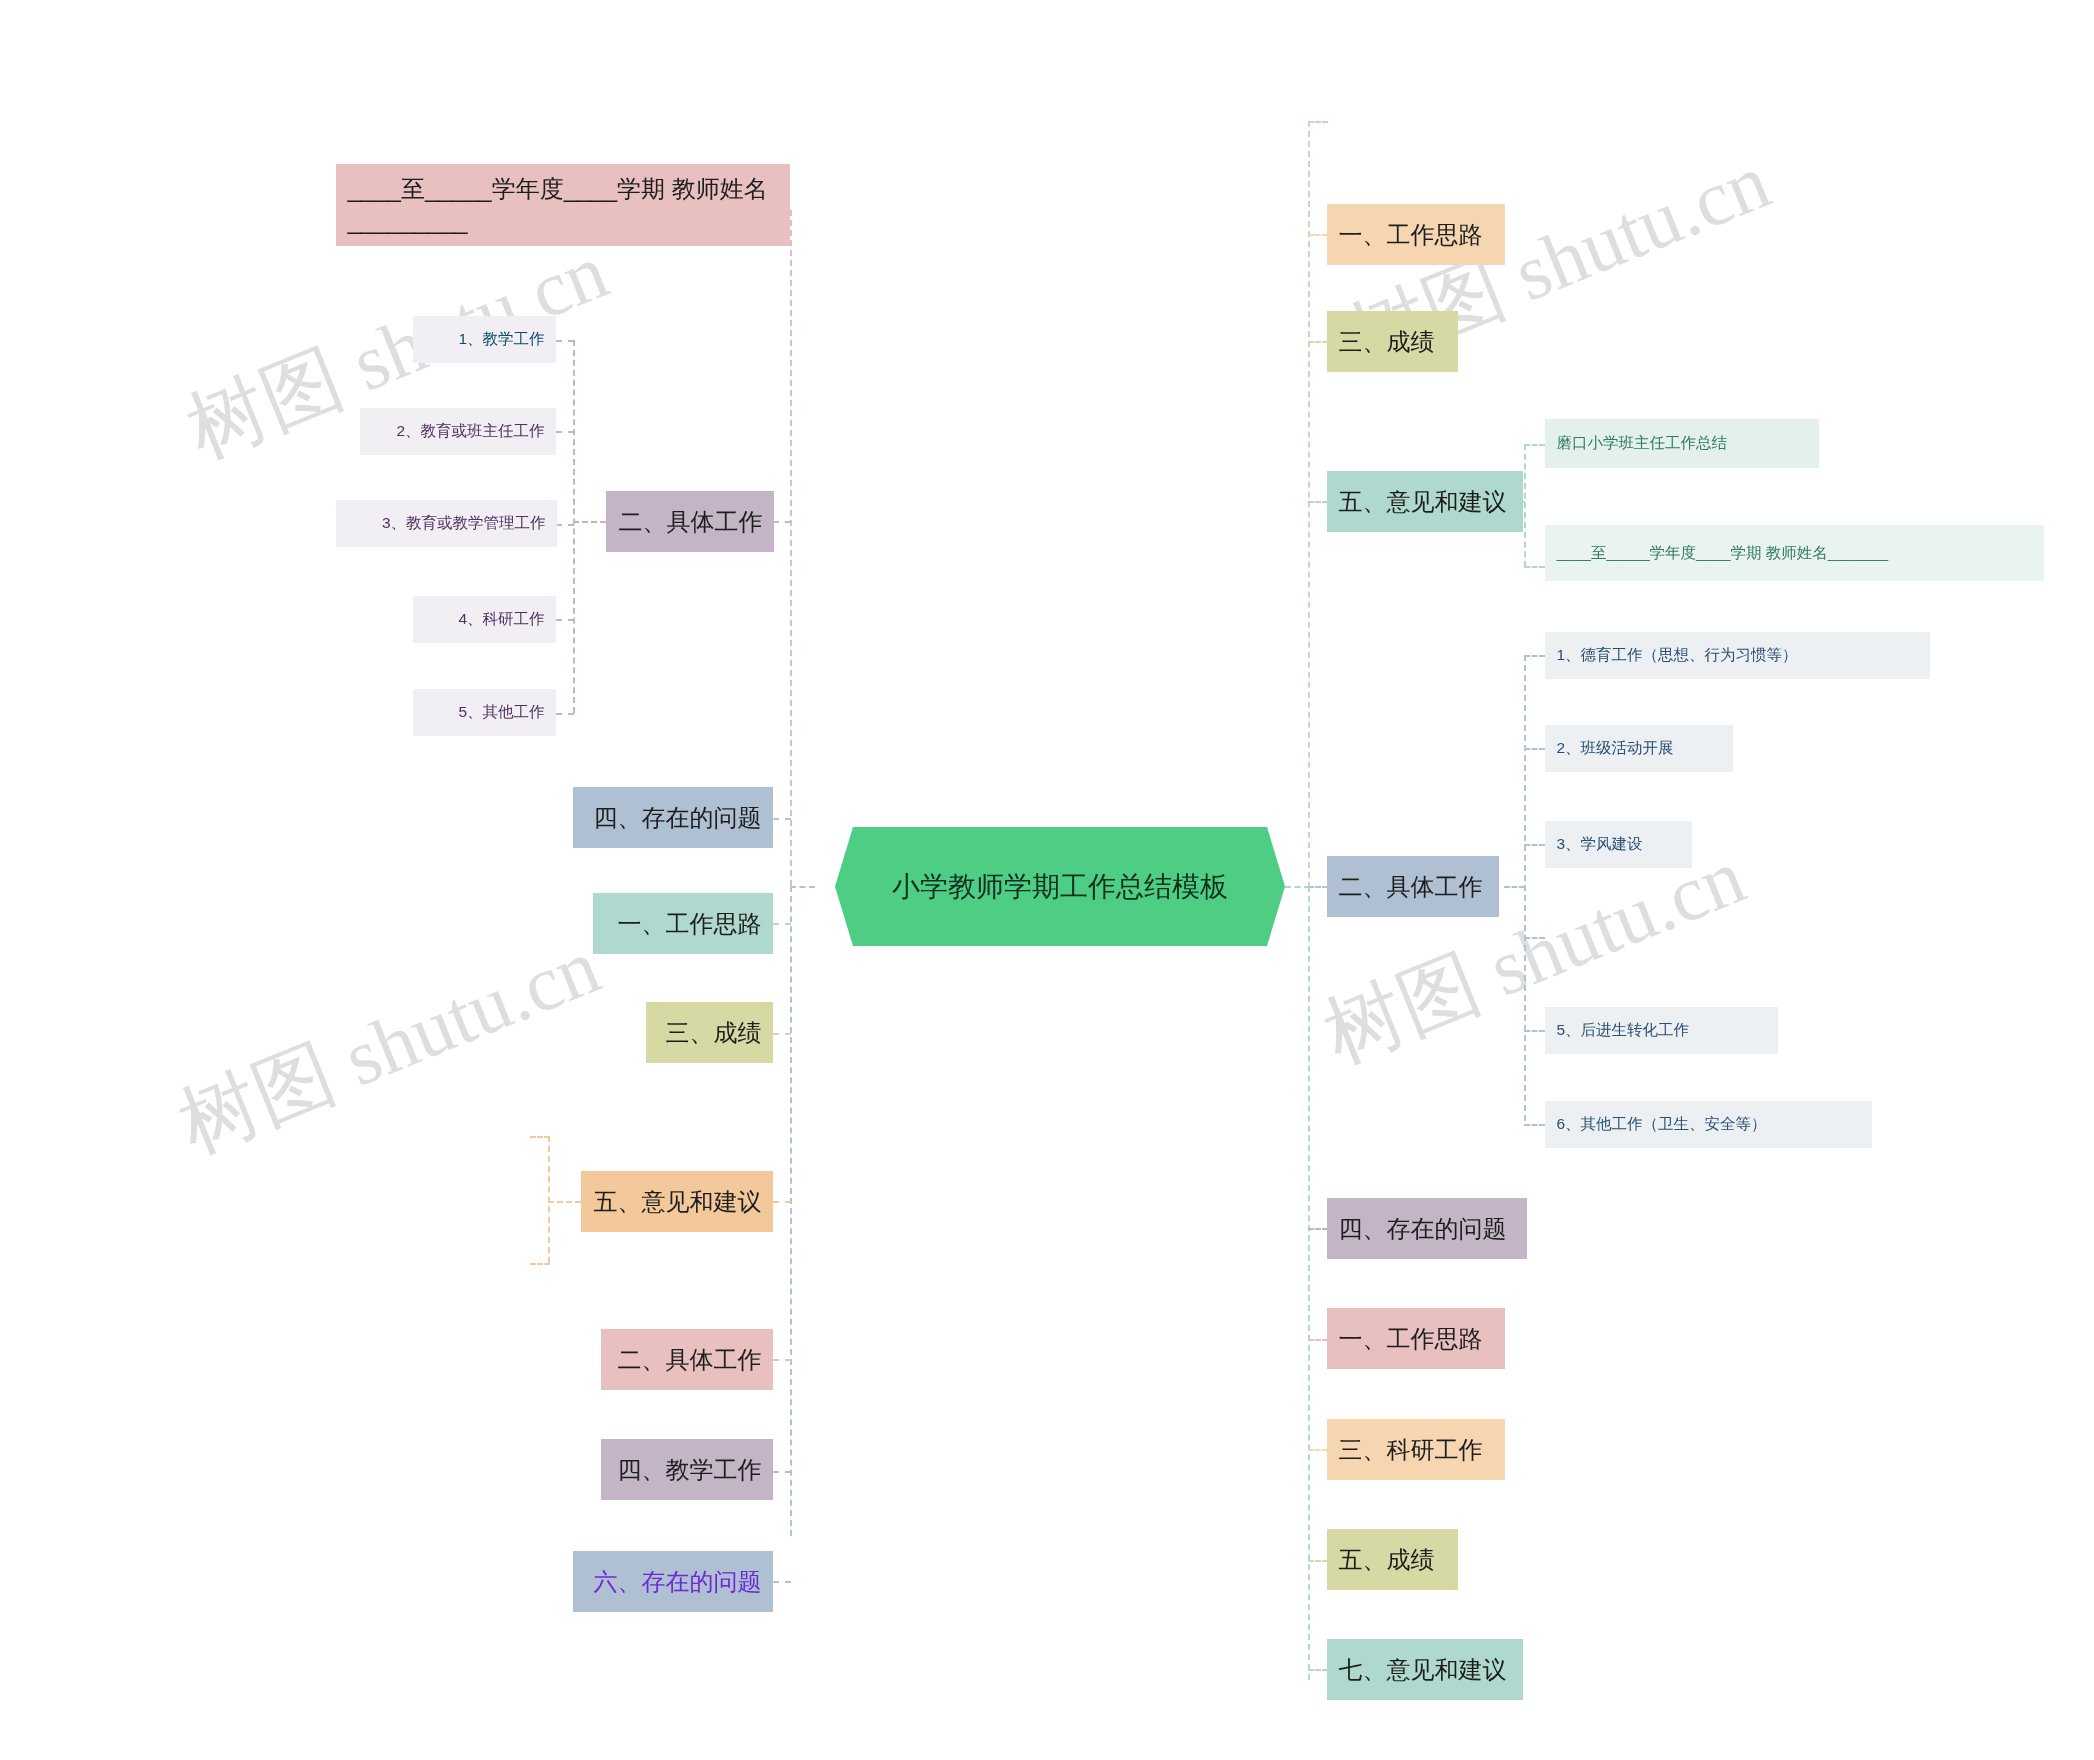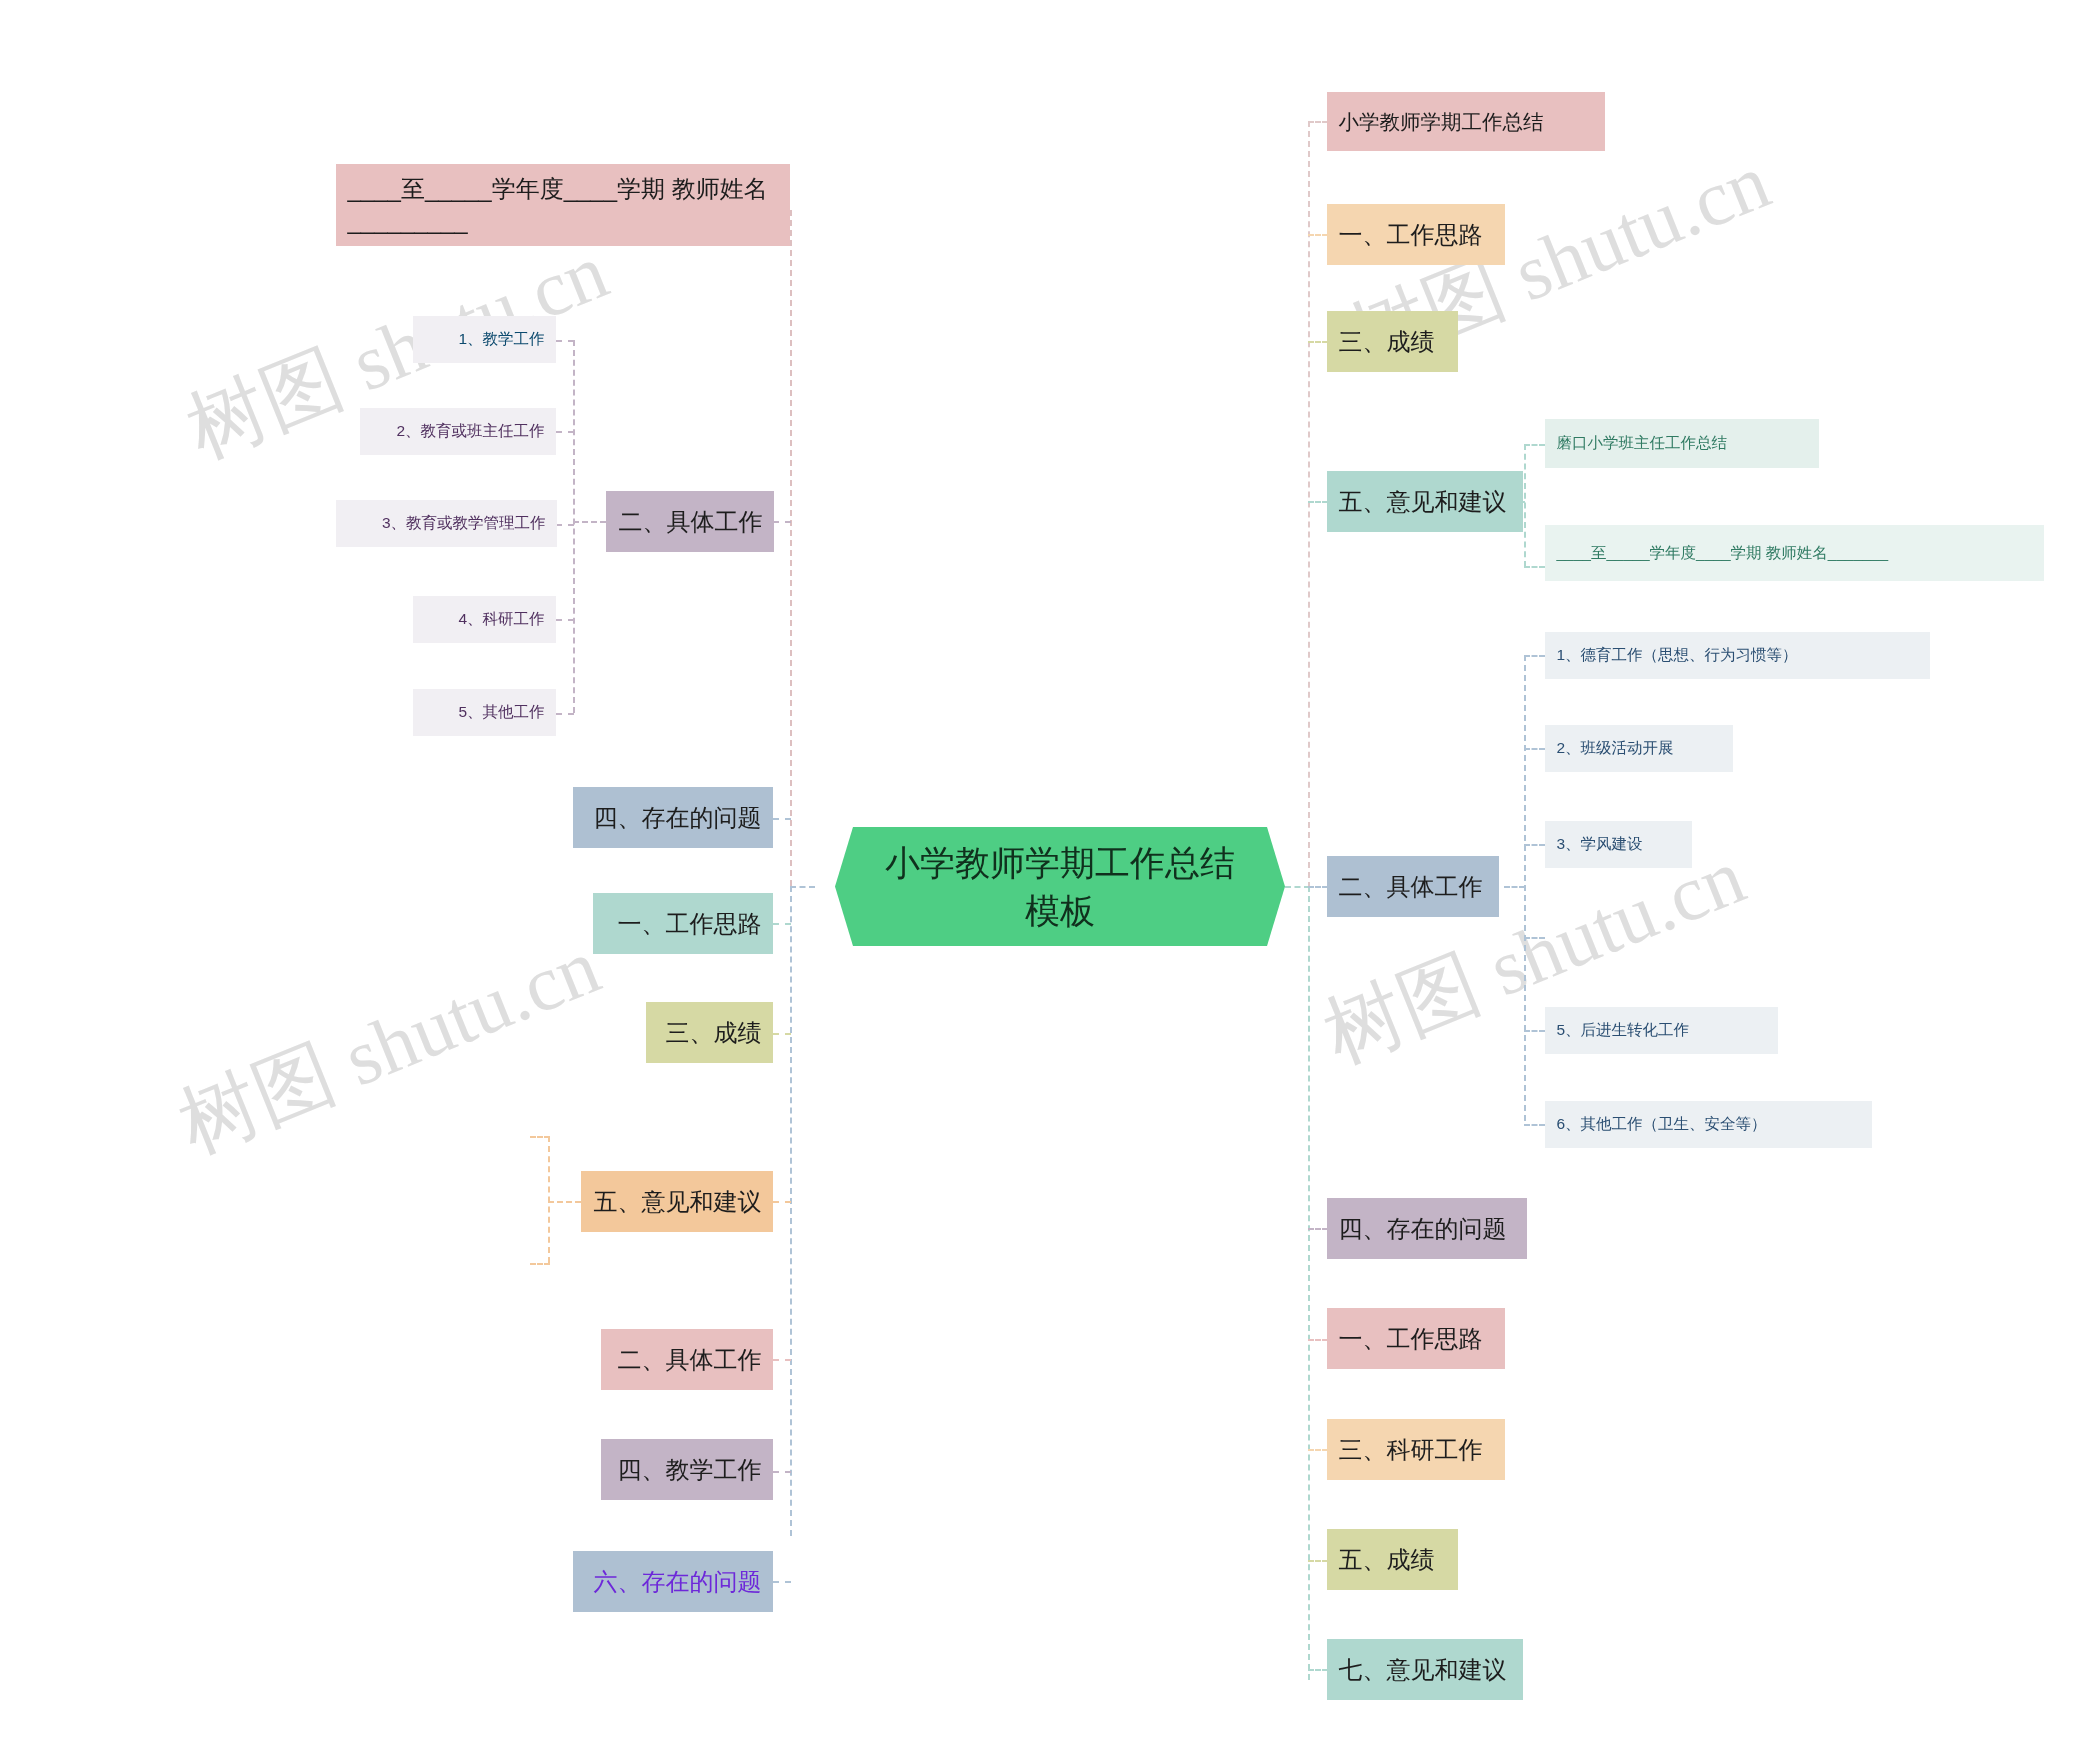--- a/index.html
+++ b/index.html
@@ -64,21 +64,21 @@
   
   #center-node {
     position: absolute;
     z-index: 3;
     background: #4ECE84;
     color: #10301d;
     display: flex;
     align-items: center;
     justify-content: center;
     text-align: center;
-    font-size: 35px;
+    font-size: 28px;
     line-height: 1.35;
     padding: 8.2px 38px;
     clip-path: polygon(4% 0, 96% 0, 100% 50%, 96% 100%, 4% 100%, 0 50%);
   }
 </style>
 </head>
 <body>
 
 <div id="canvas">
 
@@ -194,23 +194,20 @@
   </div>
 
   <div class="node lvl1 right-align" style="left:601px; top:1439px; width:172px; height:61px; background:#C3B4C6; color:#1d1d1d;">
     <span>四、教学工作</span>
   </div>
 
   <div class="node lvl1 right-align" style="left:573px; top:1551px; width:200px; height:61px; background:#AEC0D2; color:#6d28d9;">
     <span>六、存在的问题</span>
   </div>
 
-  <div class="node lvl2 left-align" style="left:1327px; top:92px; width:278px; height:59px; background:#E8C0C0; color:#1d1d1d;">
-    <span>小学教师学期工作总结</span>
-  </div>
 
   <div class="node lvl1 left-align" style="left:1327px; top:204px; width:178px; height:61px; background:#F5D6B0; color:#1d1d1d;">
     <span>一、工作思路</span>
   </div>
 
   <div class="node lvl1 left-align" style="left:1327px; top:311px; width:131px; height:61px; background:#D6D9A4; color:#1d1d1d;">
     <span>三、成绩</span>
   </div>
 
   <div class="node lvl1 left-align" style="left:1327px; top:471px; width:196px; height:61px; background:#AFD8CF; color:#1d1d1d;">

